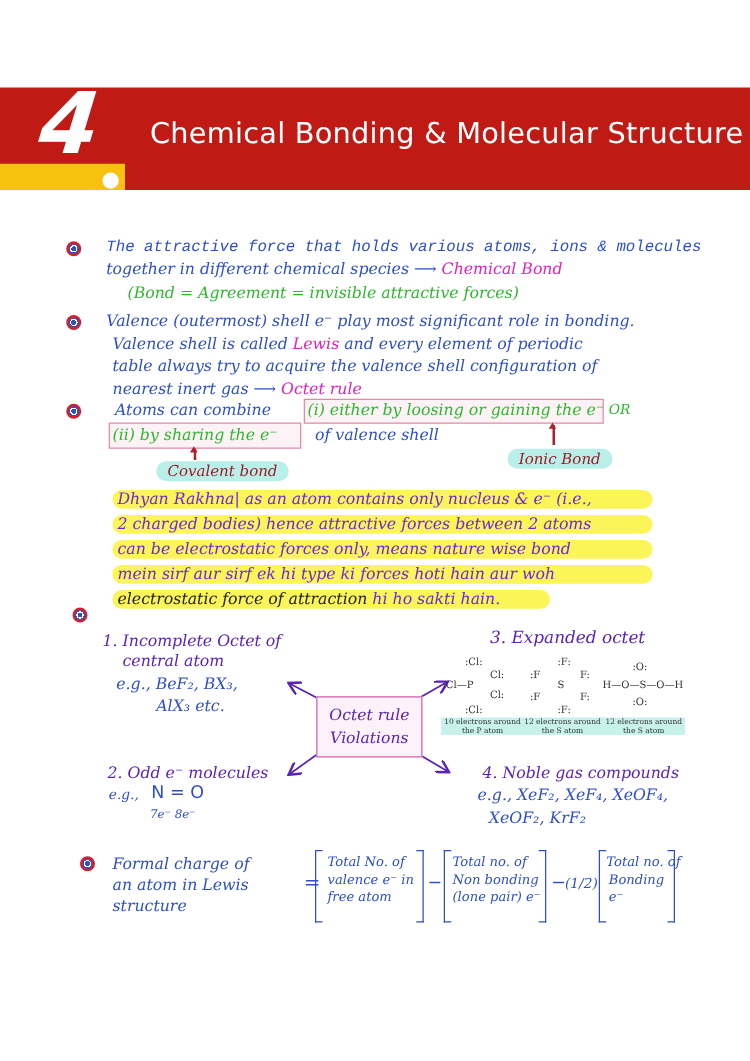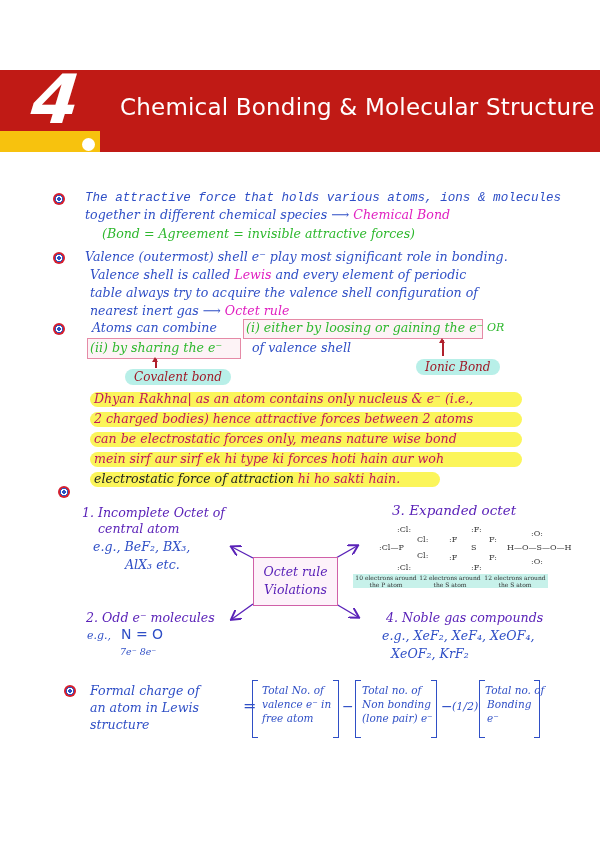--- a/index.html
+++ b/index.html
@@ -18,34 +18,34 @@
   .chap-title { position:absolute; left:120px; top:94px; font-size:23px; color:#ffffff; font-family:"DejaVu Sans", sans-serif; letter-spacing:0.2px; }
 
   
   .bullet { position:absolute; width:12px; height:12px; border-radius:50%;
             background: radial-gradient(circle, #2b55c4 0 2px, #ffffff 2px 3px, #2b55c4 3px 4px, #d32030 4px 6px); }
 
   .line { position:absolute; white-space:nowrap; font-size:12.6px; line-height:16px; }
   .blue { color:#2f4fc6; }
   .green { color:#2eb82e; }
   .magenta { color:#e020c0; }
-  .red { color:#be185d; }
+  .red { color:#6d28d9; }
   .purple { color:#5a22b8; }
 
   .pinkbox { position:absolute; border:1.5px solid #e58aa6; background:#fdf3f6; }
   .tag { position:absolute; background:#b8efe8; border-radius:10px; padding:1px 9px; font-size:12px; color:#a01826; white-space:nowrap; }
   .uparrow { position:absolute; width:1.5px; background:#b0202c; }
   .uparrow::before { content:""; position:absolute; left:-3px; top:-2px; border-left:3.5px solid transparent; border-right:3.5px solid transparent; border-bottom:5px solid #b0202c; }
 
   .hl { position:absolute; background:#fbf55a; border-radius:8px; height:15px; }
 
   
   .center-box { position:absolute; left:253px; top:557px; width:83px; height:47px; border:1.5px solid #d060a8; background:#fdf2fa; }
   .center-text { position:absolute; left:0; width:83px; text-align:center; font-size:12.5px; color:#5a22b8; }
-  .lewis { position:absolute; font-family:"DejaVu Serif", serif; font-size:8px; color:#333;margin-left:25px; }
+  .lewis { position:absolute; font-family:"DejaVu Serif", serif; font-size:8px; color:#333; }
   .caption { position:absolute; background:#c7f1ea; font-family:"DejaVu Serif", serif; font-size:6px; color:#333; text-align:center; line-height:7px; padding:0 2px; }
 
   .bracket { position:absolute; border:1.4px solid #2f4fc6; }
   .bracket.l { border-right:none; width:5px; }
   .bracket.r { border-left:none; width:5px; }
   .small { font-size:10.5px; line-height:13px; }
   .svg-layer { position:absolute; left:0; top:0; pointer-events:none; }
 </style>
 </head>
 <body>
@@ -82,21 +82,21 @@
 <div class="pinkbox" style="left:243px; top:319px; width:238px; height:18px;"></div>
 <div class="pinkbox" style="left:87px; top:338px; width:152px; height:19px;"></div>
 <div class="bullet" style="left:53px; top:323px;"></div>
 <div class="line hw blue" style="left:92px; top:320px;">Atoms can combine</div>
 <div class="line hw green" style="left:246px; top:320px;">(i) either by loosing or gaining the e⁻</div>
 <div class="line hw green" style="left:487px; top:320px; font-size:11px;">OR</div>
 <div class="line hw green" style="left:90px; top:340px;">(ii) by sharing the e⁻</div>
 <div class="line hw blue" style="left:252px; top:340px;">of valence shell</div>
 
 <div class="uparrow" style="left:442px; top:340px; height:16px;"></div>
-<div class="tag hw" style="left:416px; top:359px;">Ionic Bond</div>
+<div class="tag hw" style="left:406px; top:359px;">Ionic Bond</div>
 <div class="uparrow" style="left:155px; top:359px; height:9px;"></div>
 <div class="tag hw" style="left:125px; top:369px;">Covalent bond</div>
 
 <div class="hl" style="left:90px; top:392px; width:432px;"></div>
 <div class="hl" style="left:90px; top:412px; width:432px;"></div>
 <div class="hl" style="left:90px; top:432px; width:432px;"></div>
 <div class="hl" style="left:90px; top:452px; width:432px;"></div>
 <div class="hl" style="left:90px; top:472px; width:350px;"></div>
 
 <div class="line hw red" style="left:94px; top:391px;">

